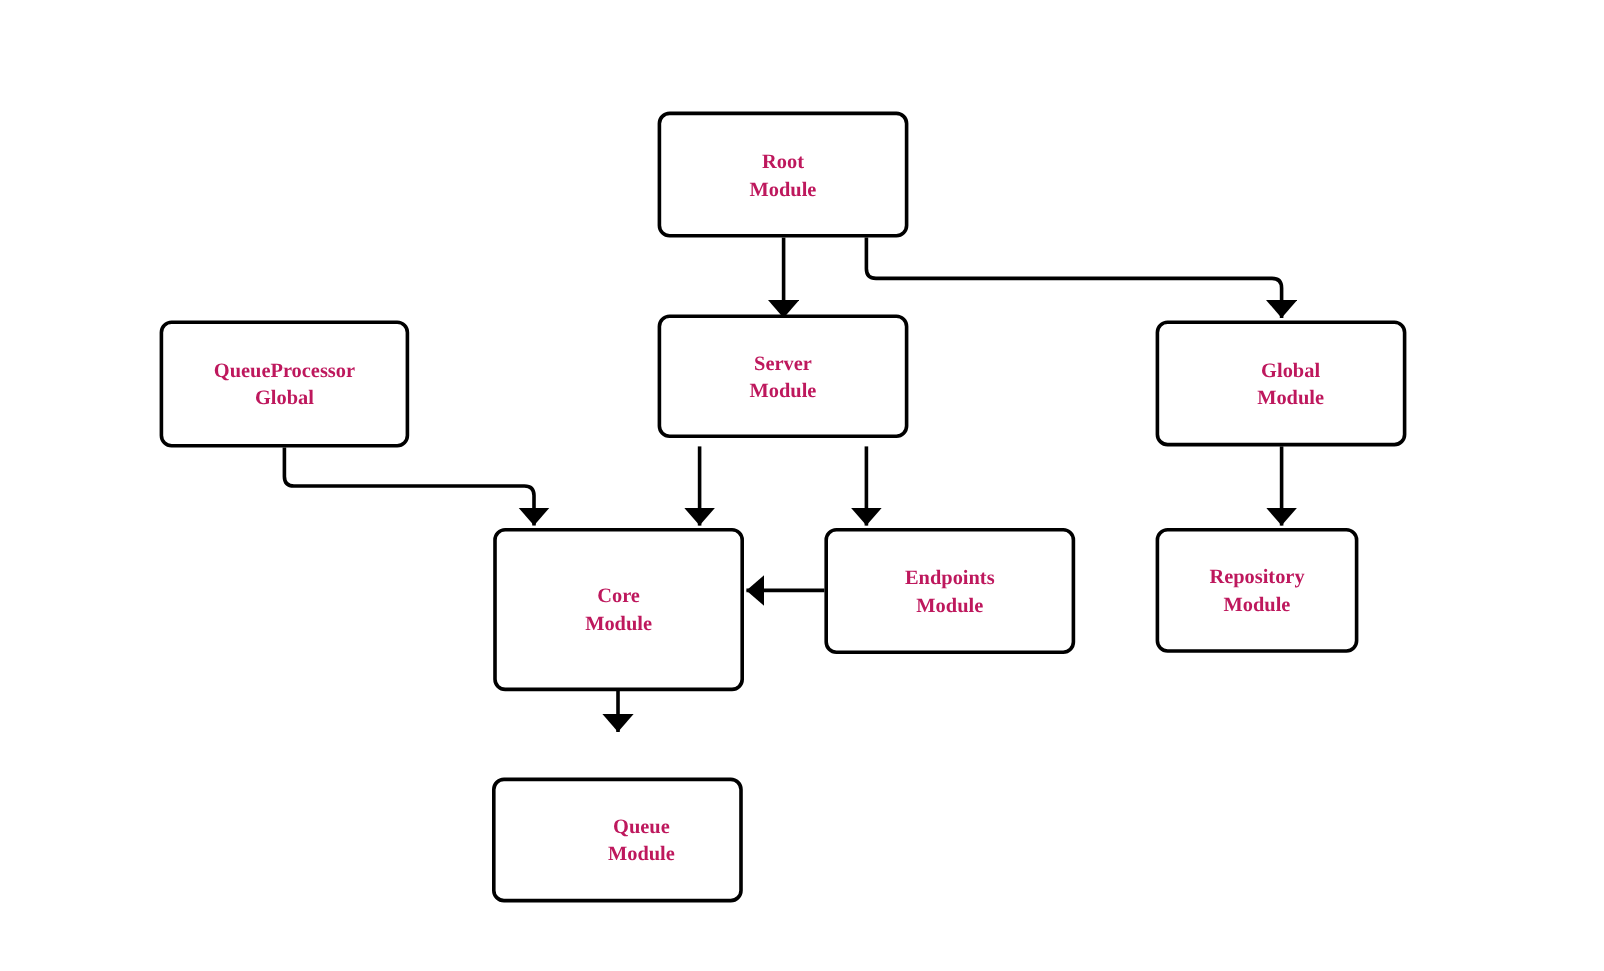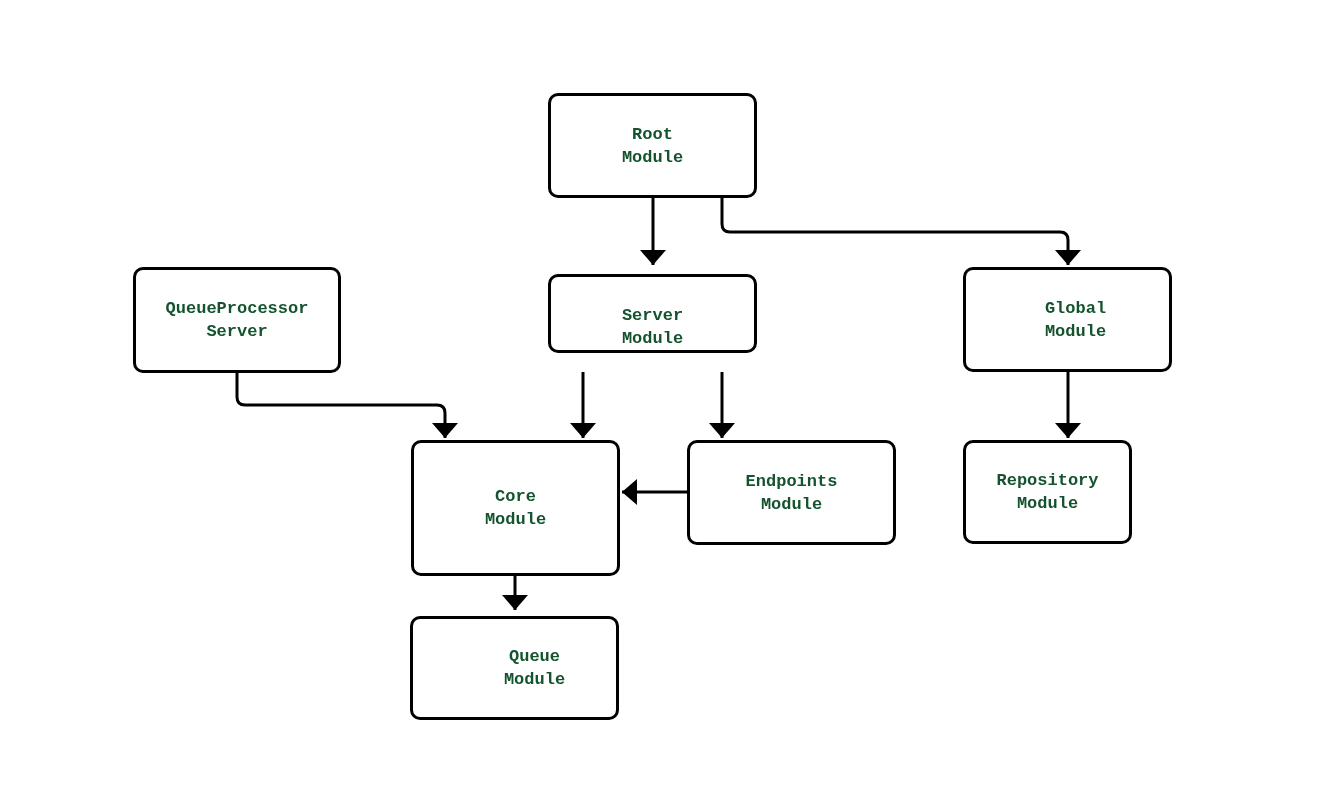--- a/index.html
+++ b/index.html
@@ -31,25 +31,25 @@
   .node {
     position: absolute;
     box-sizing: border-box;
     border: 3px solid #000000;
     border-radius: 10px;
     background: #ffffff;
     display: flex;
     align-items: center;
     justify-content: center;
     text-align: center;
-    font-family: Liberation Mono, monospace;
+    font-family: Liberation Serif, serif;
     font-weight: bold;
     font-size: 17px;
     line-height: 23px;
-    color: #14532d;
+    color: #be185d;
     white-space: pre-line;
   }
   .edge {
     fill: none;
     stroke: #000000;
     stroke-width: 3px;
   }
 </style>
 </head>
 <body>
@@ -67,27 +67,27 @@
       <path class="edge" d="M583,372 L583,438" stroke="#000000" marker-end="url(#arrowhead)"></path>
       <path class="edge" d="M722,372 L722,438" stroke="#000000" marker-end="url(#arrowhead)"></path>
       <path class="edge" d="M687,492 L622,492" stroke="#000000" marker-end="url(#arrowhead)"></path>
       <path class="edge" d="M1068,372 L1068,438" stroke="#000000" marker-end="url(#arrowhead)"></path>
       <path class="edge" d="M515,545 L515,610" stroke="#000000" marker-end="url(#arrowhead)"></path>
     </svg>
   <div id="node-layer">
       <div class="node" style="left: 548px; top: 93px; width: 209px; height: 105px; background: rgb(255, 255, 255); border-color: rgb(0, 0, 0);"><span>Root
 Module</span></div>
       <div class="node" style="left: 133px; top: 267px; width: 208px; height: 106px; background: rgb(255, 255, 255); border-color: rgb(0, 0, 0);"><span>QueueProcessor
-Server</span></div>
-      <div class="node" style="left: 548px; top: 274px; width: 209px; height: 79px; background: rgb(255, 255, 255); border-color: rgb(0, 0, 0); align-items: flex-end;"><span>Server
+Global</span></div>
+      <div class="node" style="left: 548px; top: 262px; width: 209px; height: 103px; background: rgb(255, 255, 255); border-color: rgb(0, 0, 0);"><span>Server
 Module</span></div>
       <div class="node" style="left: 963px; top: 267px; width: 209px; height: 105px; background: rgb(255, 255, 255); border-color: rgb(0, 0, 0); padding-left: 16px;"><span>Global
 Module</span></div>
       <div class="node" style="left: 411px; top: 440px; width: 209px; height: 136px; background: rgb(255, 255, 255); border-color: rgb(0, 0, 0);"><span>Core
 Module</span></div>
       <div class="node" style="left: 687px; top: 440px; width: 209px; height: 105px; background: rgb(255, 255, 255); border-color: rgb(0, 0, 0);"><span>Endpoints
 Module</span></div>
       <div class="node" style="left: 963px; top: 440px; width: 169px; height: 104px; background: rgb(255, 255, 255); border-color: rgb(0, 0, 0);"><span>Repository
 Module</span></div>
-      <div class="node" style="left: 410px; top: 616px; width: 209px; height: 104px; background: rgb(255, 255, 255); border-color: rgb(0, 0, 0); padding-left: 40px;"><span>Queue
+      <div class="node" style="left: 410px; top: 648px; width: 209px; height: 104px; background: rgb(255, 255, 255); border-color: rgb(0, 0, 0); padding-left: 40px;"><span>Queue
 Module</span></div>
     </div>
 </div>
 
 </body></html>

